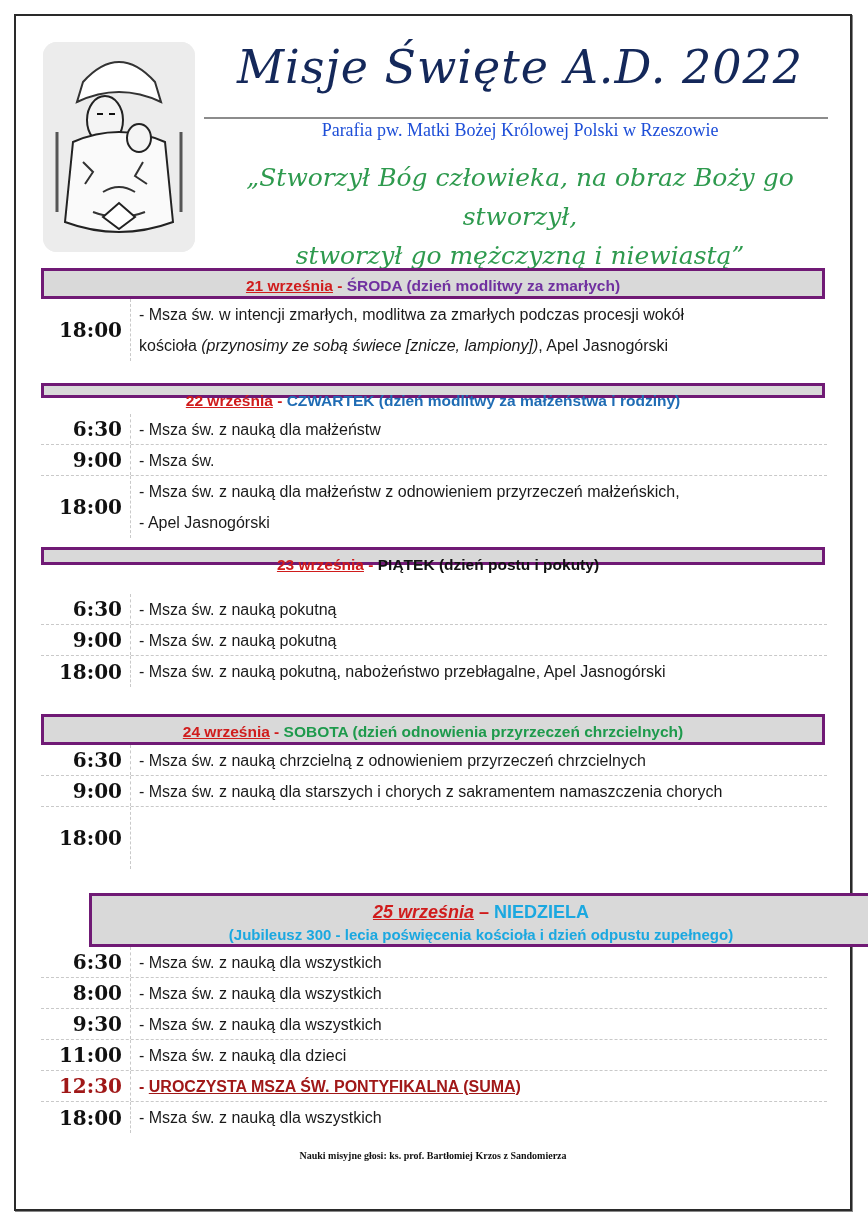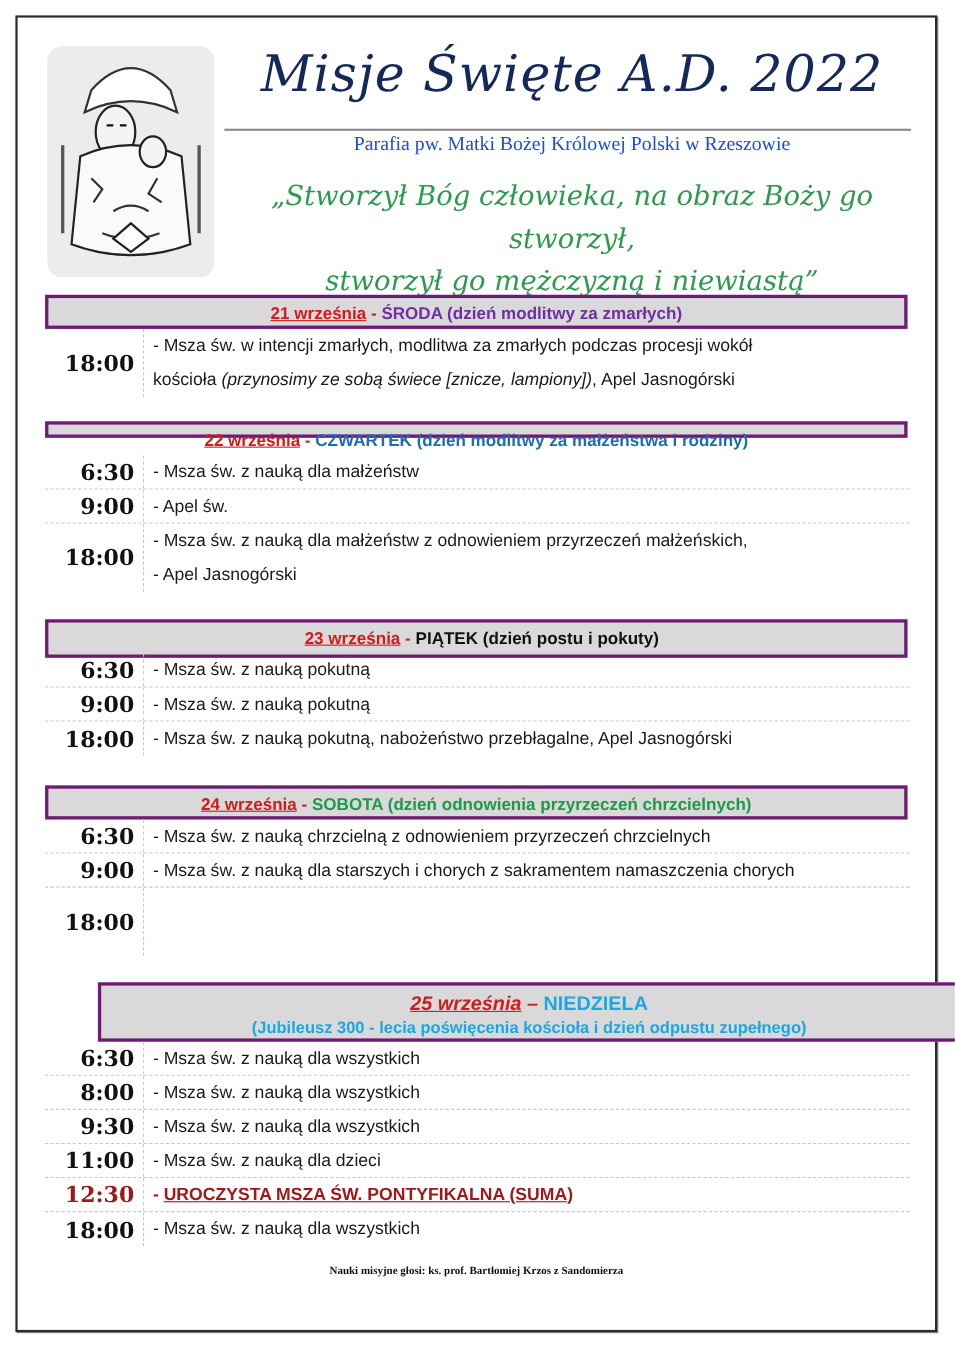--- a/index.html
+++ b/index.html
@@ -64,31 +64,31 @@
 
 <div class="bar" style="top:383px;height:15px;line-height:29px;">
   <span class="date">22 września</span><span class="dash"> - </span><span style="color:#1f6cb4">CZWARTEK (dzień modlitwy za małżeństwa i rodziny)</span>
 </div>
 <div class="row" style="top:414px;height:31px;">
   <div class="time">6:30</div>
   <div class="desc">- Msza św. z nauką dla małżeństw</div>
 </div>
 <div class="row" style="top:445px;height:31px;">
   <div class="time">9:00</div>
-  <div class="desc">- Apel św.</div>
+  <div class="desc">- Msza św.</div>
 </div>
 <div class="row last" style="top:476px;height:62px;">
   <div class="time">18:00</div>
   <div class="desc">
     <div>- Msza św. z nauką dla małżeństw z odnowieniem przyrzeczeń małżeńskich,</div>
     <div>- Apel Jasnogórski</div>
   </div>
 </div>
 
-<div class="bar" style="top:563px;height:35px;line-height:29px;padding-left:10px;">
+<div class="bar" style="top:547px;height:18px;line-height:29px;padding-left:10px;">
   <span class="date">23 września</span><span class="dash"> - </span><span style="color:#111">PIĄTEK (dzień postu i pokuty)</span>
 </div>
 <div class="row" style="top:594px;height:31px;">
   <div class="time">6:30</div>
   <div class="desc">- Msza św. z nauką pokutną</div>
 </div>
 <div class="row" style="top:625px;height:31px;">
   <div class="time">9:00</div>
   <div class="desc">- Msza św. z nauką pokutną</div>
 </div>

